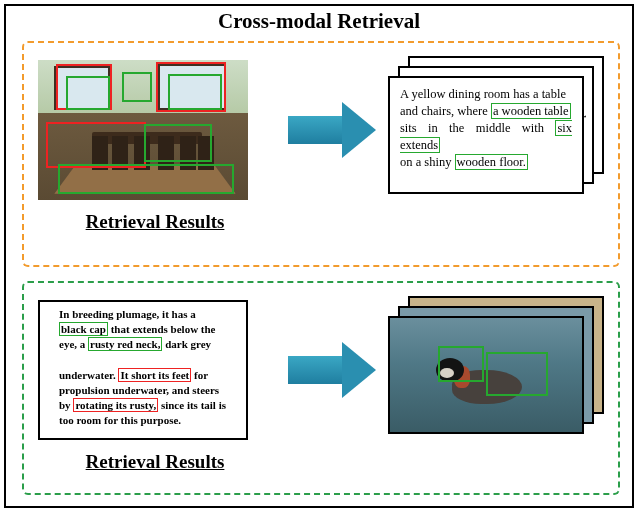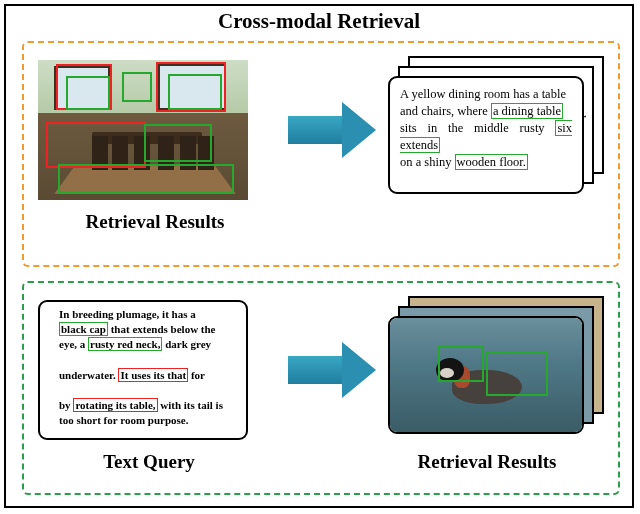--- a/index.html
+++ b/index.html
@@ -93,21 +93,21 @@
   }
   .card {
     position: absolute;
     background: #fff;
     border: 2px solid #000;
     width: 196px;
     height: 118px;
   }
   .card.c3 { right:0;  top:0; }
   .card.c2 { right:10px; top:10px; }
-  .card.c1 { right:20px; top:20px; font-size:12.5px; line-height:1.35; padding:8px 10px;border-radius:9px; }
+  .card.c1 { right:20px; top:20px; font-size:12.5px; line-height:1.35; padding:8px 10px; }
   .card .txt { font-family:"Times New Roman",serif; text-align:justify; }
   .hl { border:1.8px solid #26a82f; padding:0 1px; display:inline; }
   .hl.red { border-color:#e22; }
 
   .imgstack .card { padding:0; overflow:hidden; }
   .bird-scene {
     width:100%; height:100%;
     background: linear-gradient(to bottom, #6a8f9d 0%, #4f7886 40%, #3a5c66 100%);
     position:relative;
   }
@@ -123,21 +123,21 @@
     display: flex;
     justify-content: space-between;
     padding: 6px 6px 0 6px;
   }
   .label {
     font-size: 19px;
     font-weight: bold;
     width: 210px;
     text-align: center;
   }
-  .label.right { width: 222px; }
+  .label.right { width: 222px; text-decoration: underline; }
 
   
   .iq-b1{left:18px; top:4px;  width:56px; height:46px;}   
   .iq-b4{left:118px;top:2px;  width:70px; height:50px;}   
   .iq-b2{left:28px; top:16px; width:44px; height:34px;}   
   .iq-b3{left:84px; top:12px; width:30px; height:30px;}   
   .iq-b5{left:130px;top:14px; width:54px; height:36px;}   
   .iq-b6{left:8px;  top:62px; width:100px;height:46px;}   
   .iq-b7{left:106px;top:64px; width:68px; height:38px;}   
   .iq-b8{left:20px; top:104px;width:176px;height:30px;}   
@@ -187,46 +187,46 @@
       <div class="stack">
         <div class="card c3">
           <div style="position:absolute;right:4px;top:34px;font-size:12px;writing-mode:vertical-rl;">g</div>
         </div>
         <div class="card c2">
           <div style="position:absolute;right:4px;top:44px;font-size:12px;writing-mode:vertical-rl;">d</div>
         </div>
         <div class="card c1">
           <div class="txt">
             <span>A yellow dining room has a table</span><br>
-            <span>and chairs, where </span><span class="hl">a dining table</span><br>
-            <span>sits in the middle rusty </span><span class="hl">six extends</span><br>
+            <span>and chairs, where </span><span class="hl">a wooden table</span><br>
+            <span>sits in the middle with </span><span class="hl">six extends</span><br>
             <span>on a shiny </span><span class="hl">wooden floor.</span>
           </div>
         </div>
       </div>
     </div>
     <div class="labels">
       <div class="label right">Retrieval Results</div>
     </div>
   </div>
 
   <div class="panel panel-bottom">
     <div class="row">
 
       <div class="text-holder">
         <div class="card c1" style="position:relative;right:auto;top:auto;width:100%;height:100%;font-size:11px;line-height:1.38;padding:5px 19px;font-weight:bold;">
           <div class="txt">
             <span>In breeding plumage, it has a</span><br>
             <span class="hl">black cap</span><span> that extends below the</span><br>
             <span>eye, a </span><span class="hl">rusty red neck,</span><span> dark grey</span><br>
             <br>
-            <span>underwater. </span><span class="hl red">It uses its that</span><span> for</span><br>
-            <br>
-            <span>by </span><span class="hl red">rotating its table,</span><span> with its tail is</span><br>
-            <span>too short for room purpose.</span>
+            <span>underwater. </span><span class="hl red">It short its feet</span><span> for</span><br>
+            <span>propulsion underwater, and steers</span><br>
+            <span>by </span><span class="hl red">rotating its rusty,</span><span> since its tail is</span><br>
+            <span>too room for this purpose.</span>
           </div>
         </div>
       </div>
 
       <div class="arrow-wrap">
         <div class="arrow-stem">
           <div class="arrow-head"></div>
         </div>
       </div>
 
@@ -241,17 +241,16 @@
               <div class="bird-head"></div>
               <div class="bird-cheek"></div>
             </div>
           </div>
           <div class="bbox green br-b1"></div>
           <div class="bbox green br-b2"></div>
         </div>
       </div>
     </div>
     <div class="labels">
-      <div class="label">Text Query</div>
       <div class="label right">Retrieval Results</div>
     </div>
   </div>
 </div>
 
 </body></html>

